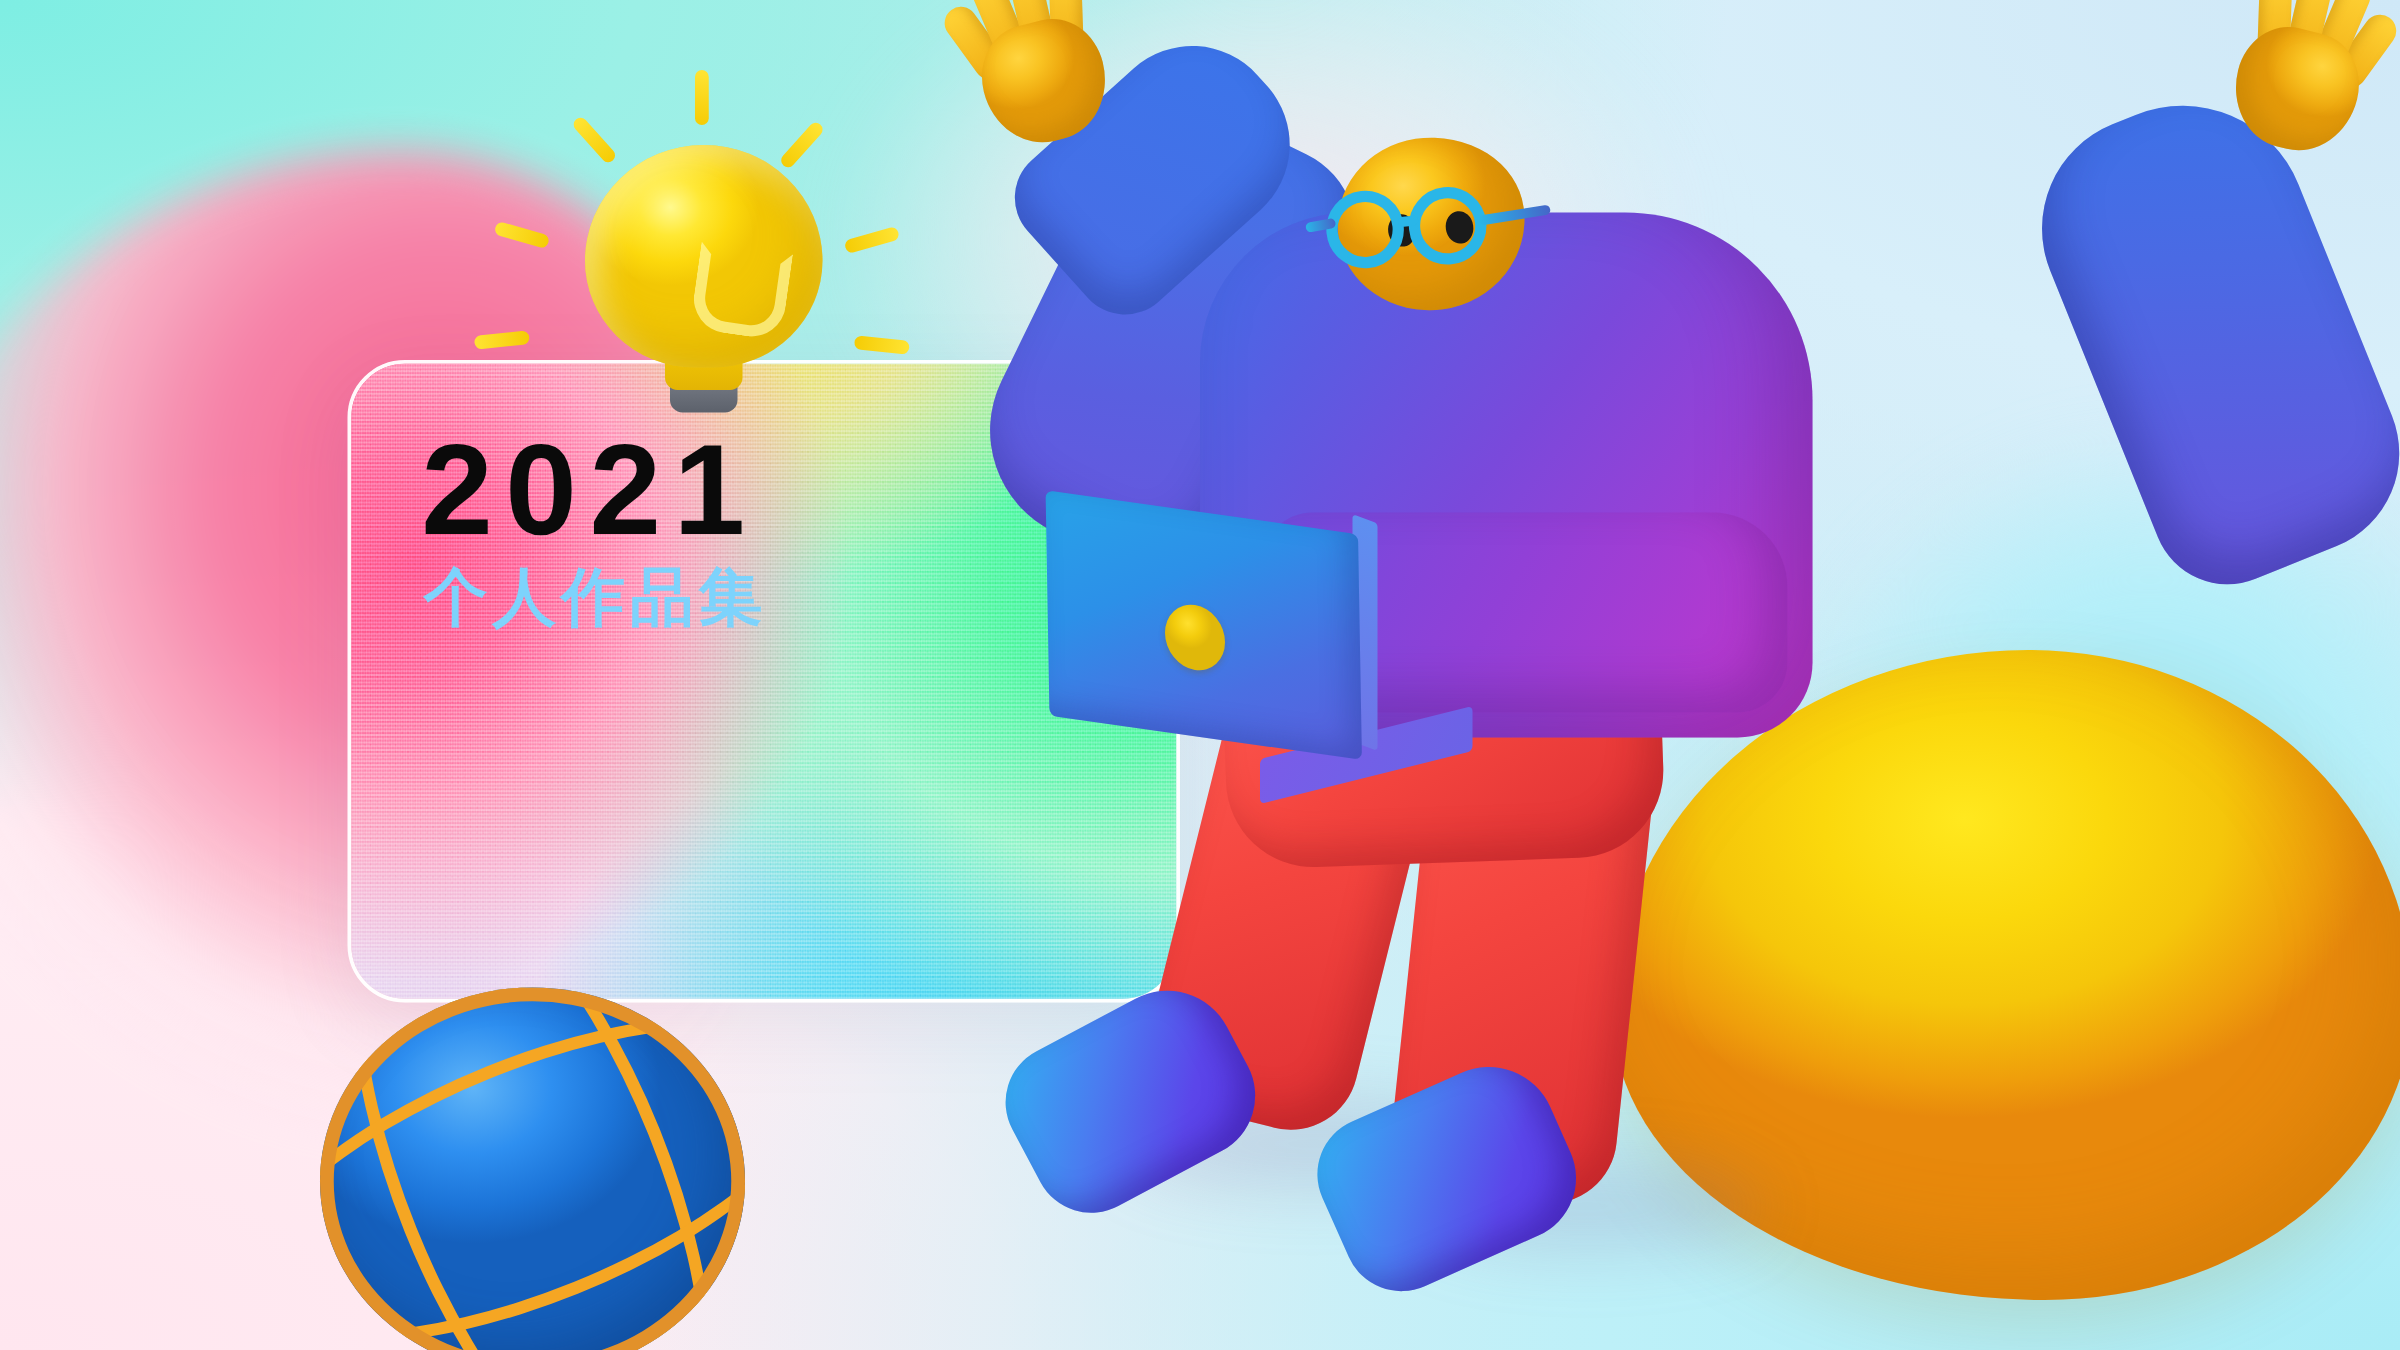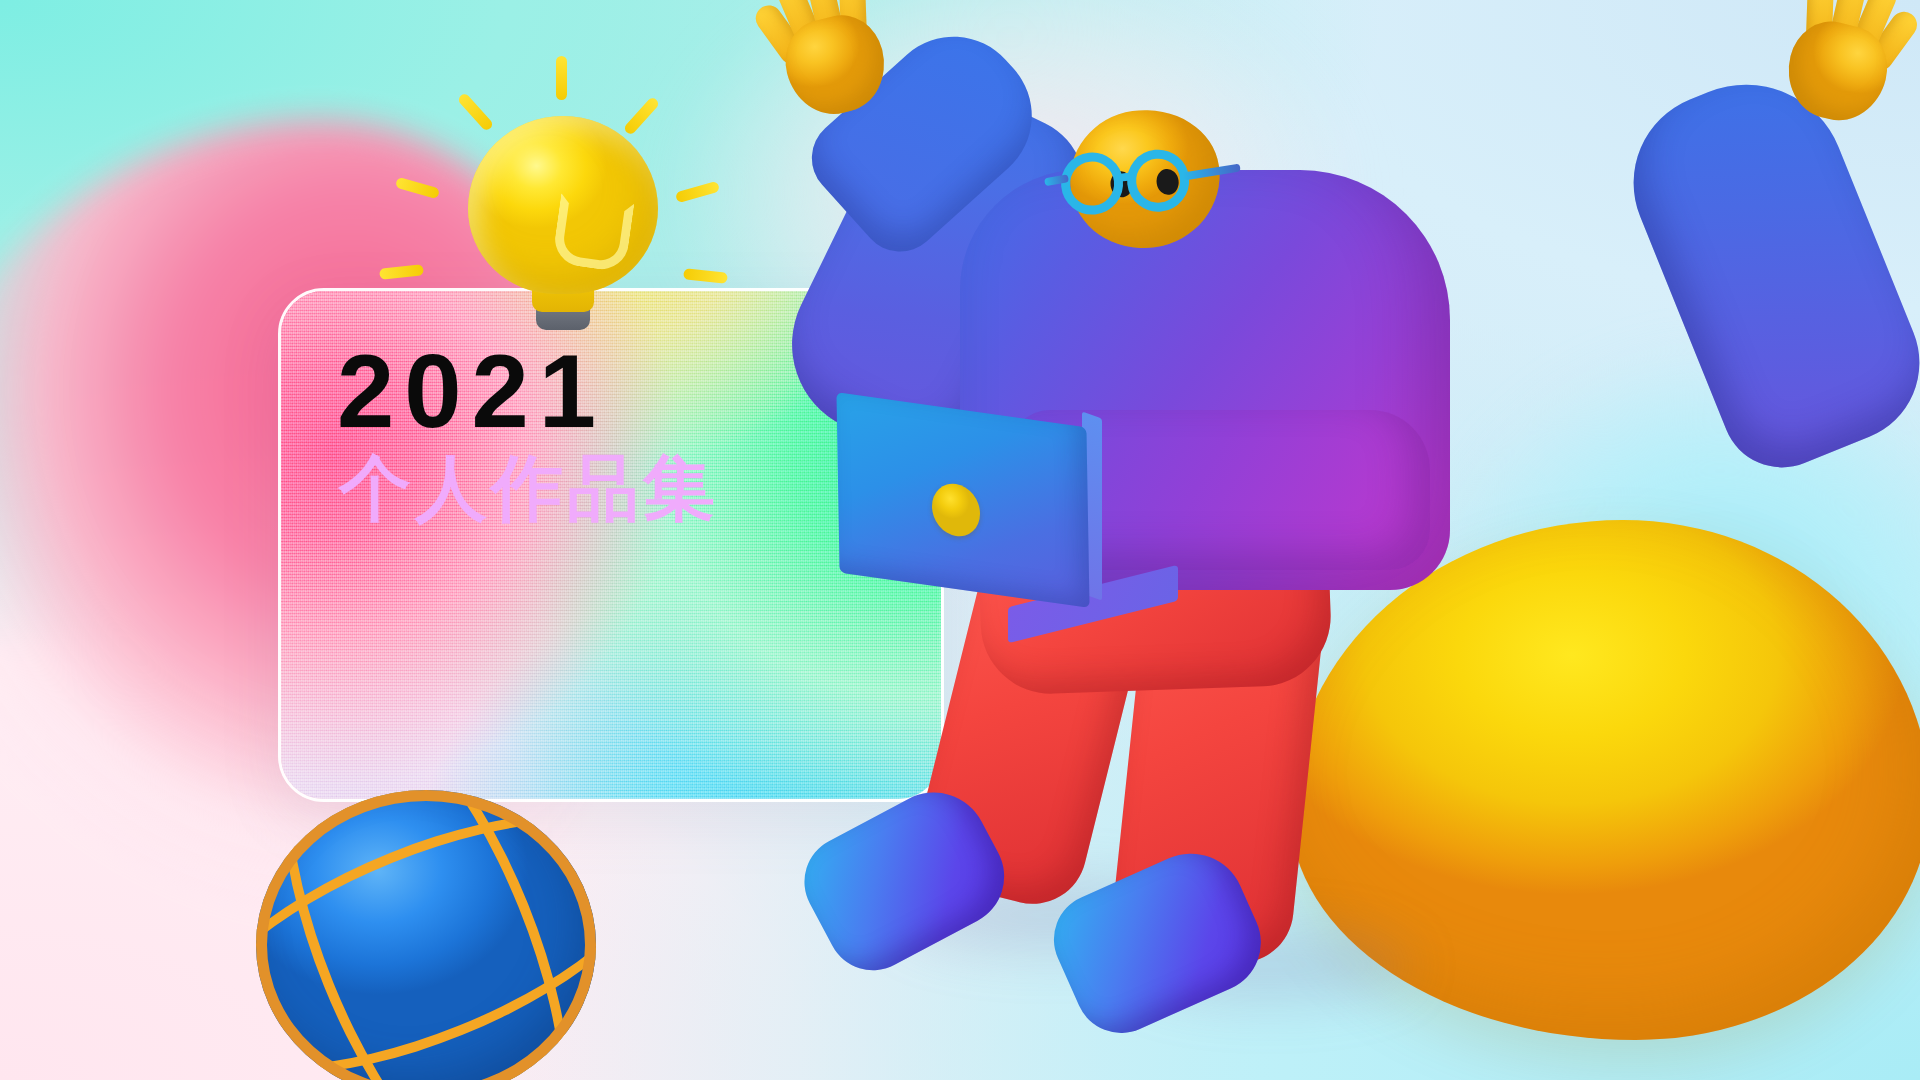--- a/index.html
+++ b/index.html
@@ -70,22 +70,22 @@
   .card-txt{position:absolute;left:56px;top:52px;z-index:4;}
   .t-year{
     font-size:103px;line-height:.96;font-weight:700;letter-spacing:10px;
     color:#0a0a0a;margin:0;
   }
   .t-main{
     font-size:108px;line-height:1.0;font-weight:700;letter-spacing:-2px;
     color:#0a0a0a;margin:2px 0 0 0;
   }
   .t-cn{
-    font-size:72px;line-height:1.08;font-weight:700;letter-spacing:4px;
-    color:#f0abfc;margin:8px 0 0 2px;
+    font-size:51px;line-height:1.08;font-weight:700;letter-spacing:4px;
+    color:#7dd3fc;margin:8px 0 0 2px;
   }
 
   
   .bulb{position:absolute;left:448px;top:98px;width:230px;height:220px;z-index:3;}
   .bulb-glass{
     position:absolute;left:20px;top:18px;width:190px;height:178px;
     border-radius:50% 50% 46% 46%/52% 52% 48% 48%;
     background:radial-gradient(42% 40% at 36% 28%, #fff98f 0%, #ffe833 32%, #fcd80c 62%, #f2c705 88%);
     box-shadow:inset -16px -20px 34px rgba(196,150,0,.35), inset 10px 12px 26px rgba(255,255,190,.6);
   }

